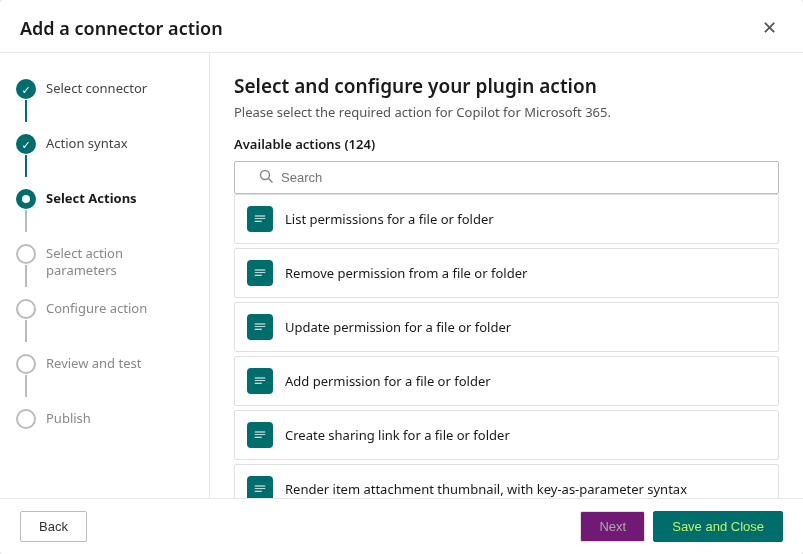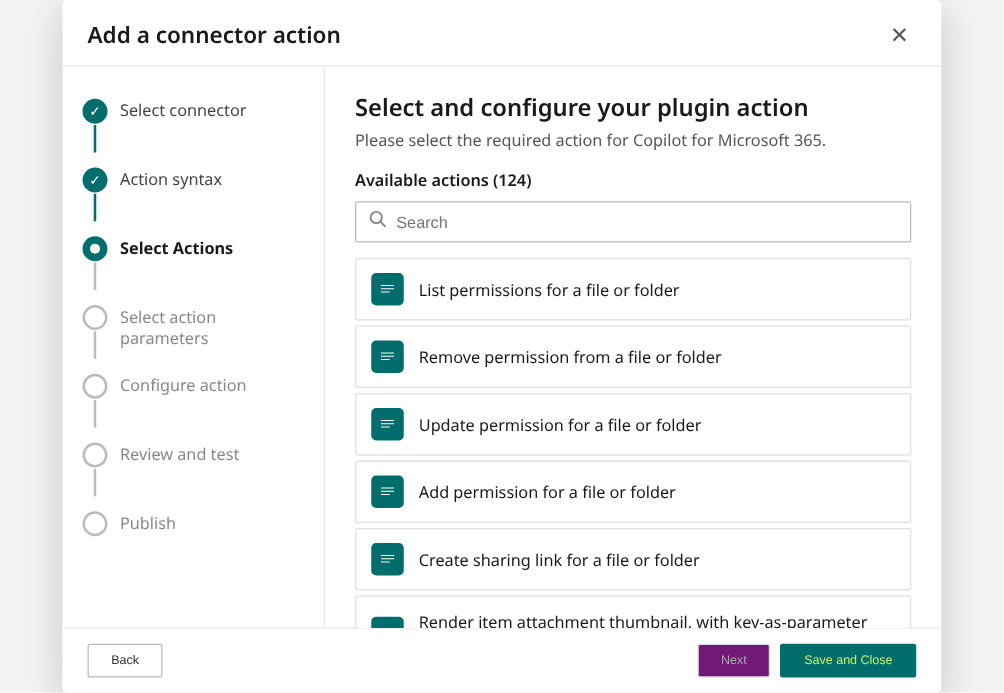--- a/index.html
+++ b/index.html
@@ -5,21 +5,21 @@
     * { box-sizing: border-box; margin: 0; padding: 0; }
     body {
       font-family: 'Segoe UI', system-ui, sans-serif;
       background: #f3f3f3;
       display: flex;
       align-items: center;
       justify-content: center;
       min-height: 100vh;
     }
     .dialog {
-      width: 703px;
+      width: 803px;
       height: 554px;
       background: #fff;
       border-radius: 4px;
       box-shadow: 0 8px 32px rgba(0,0,0,0.18);
       display: flex;
       flex-direction: column;
       overflow: hidden;
     }
     .dialog-header {
       display: flex;
@@ -148,22 +148,22 @@
       font-size: 13px;
       font-weight: 600;
       color: #1a1a1a;
       margin-bottom: 8px;
     }
     .search-box {
       display: flex;
       align-items: center;
       border: 1px solid #bbb;
       border-radius: 2px;
-      padding: 6px 10px;
-      margin-bottom: 12px;
+      padding: 6px 24px;
+      margin-bottom: 0;
       gap: 8px;
     }
     .search-icon-svg {
       color: #888;
       font-size: 14px;
       flex-shrink: 0;
     }
     .search-input {
       border: none;
       outline: none;
@@ -212,21 +212,21 @@
       display: flex;
       align-items: center;
       justify-content: space-between;
       padding: 12px 20px;
       border-top: 1px solid #e8e8e8;
       flex-shrink: 0;
       background: #fff;
     }
     .btn {
       padding: 7px 18px;
-      font-size: 10px;
+      font-size: 13px;
       border-radius: 2px;
       cursor: pointer;
       border: 1px solid #bbb;
       background: #fff;
       color: #333;
     }
     .btn-primary {
       background: #006d6d;
       color: #bef264;
       border-color: #006d6d;

